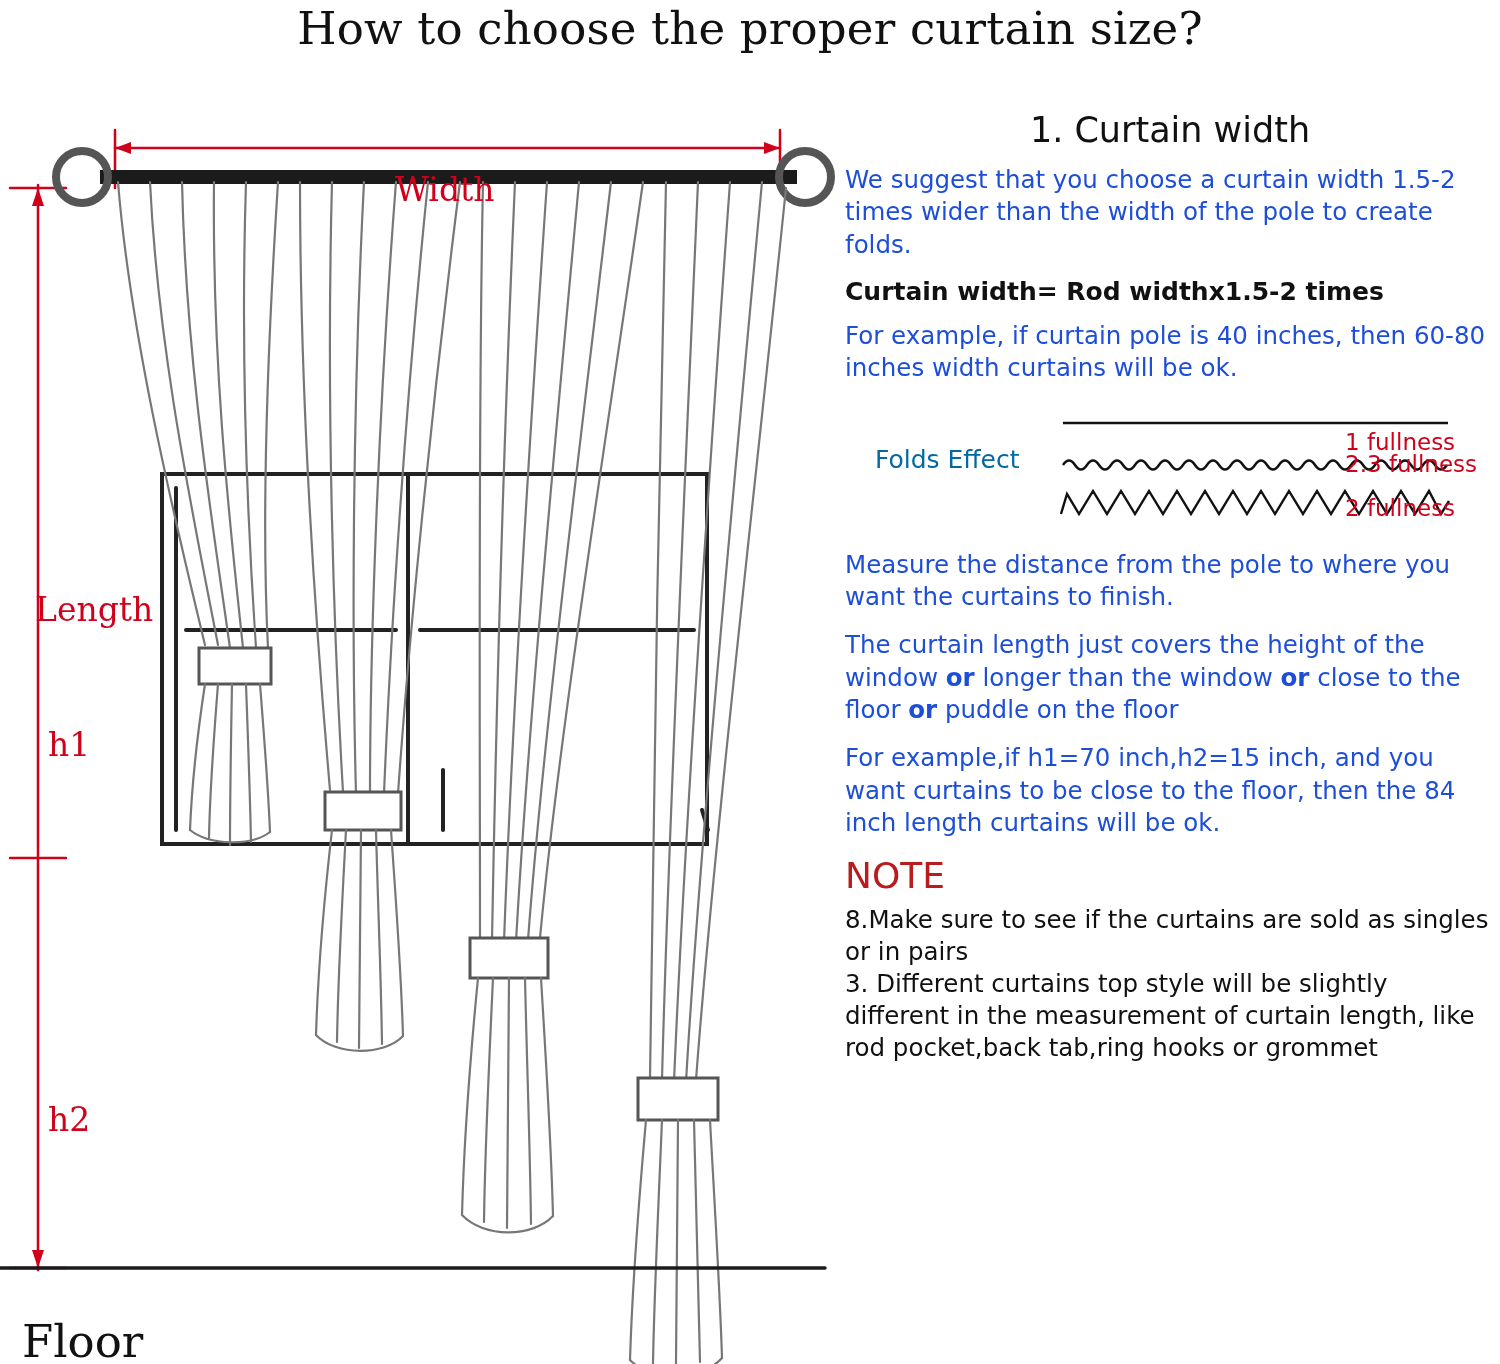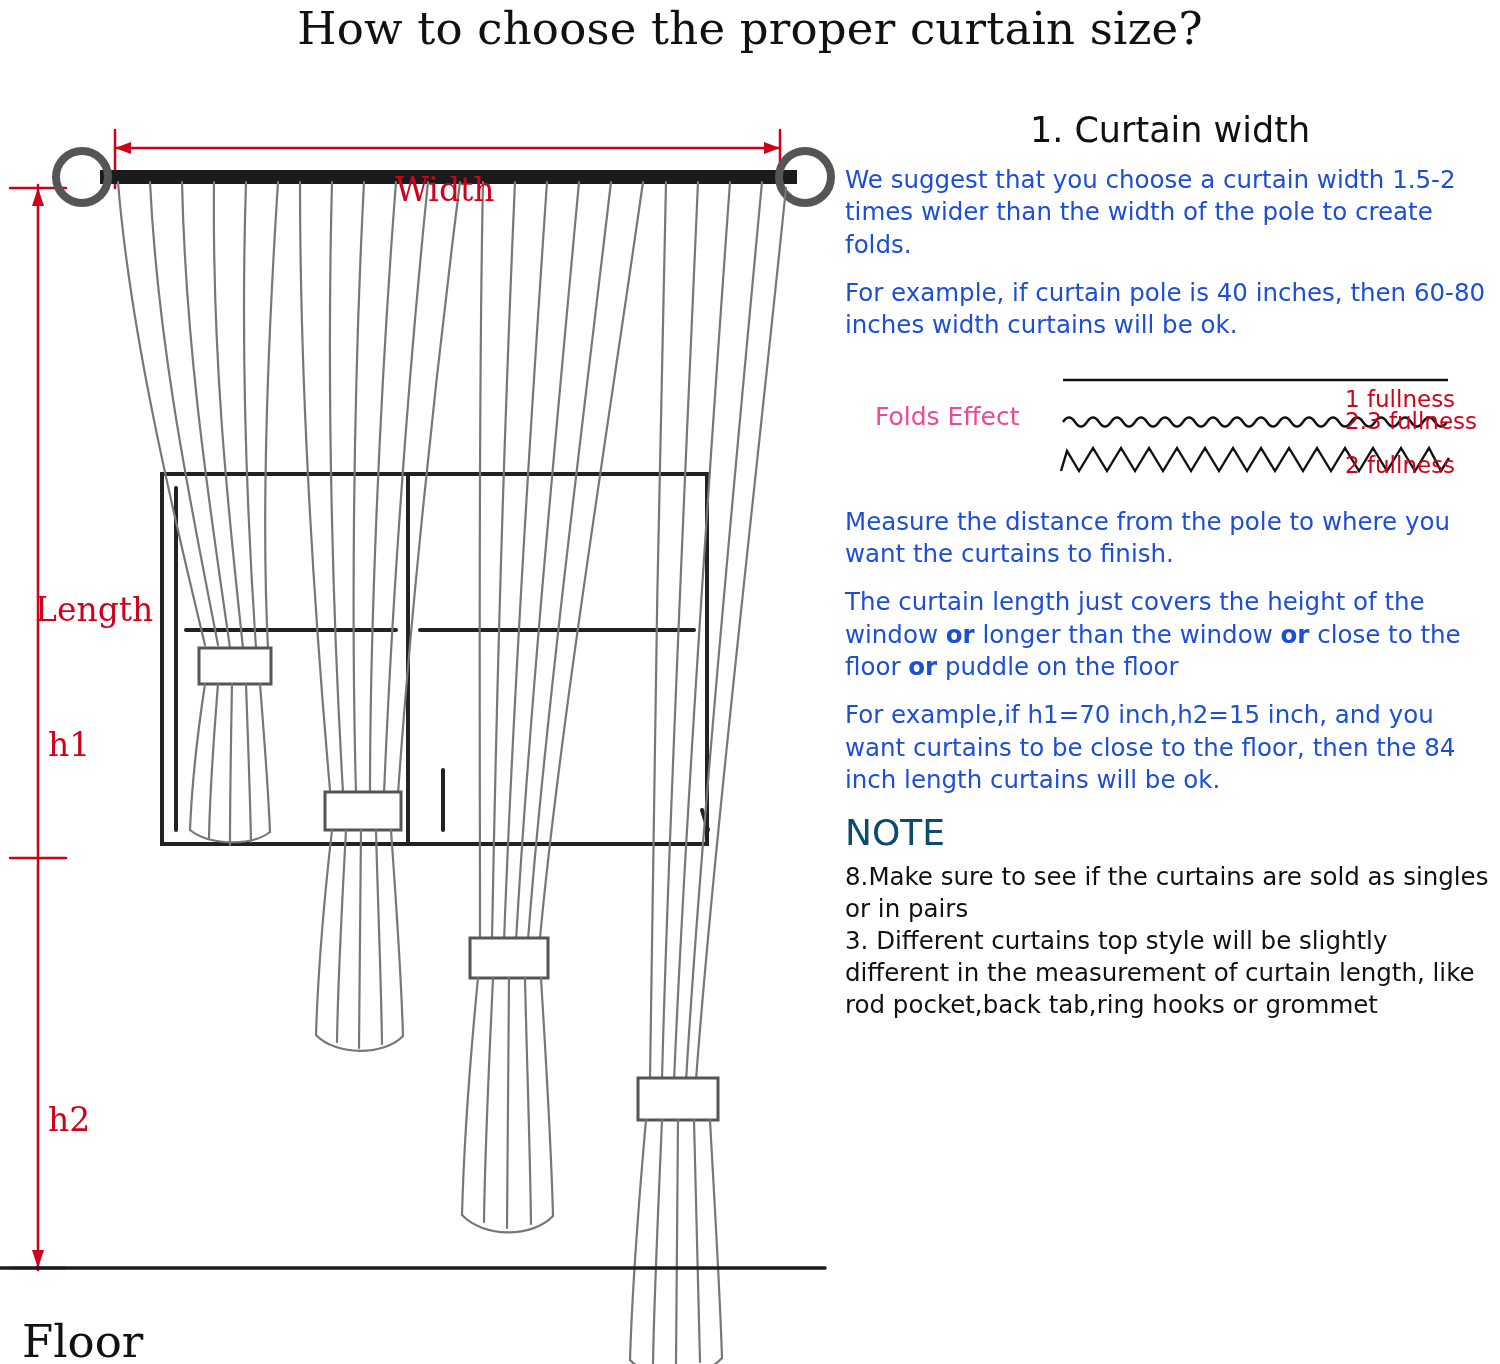--- a/index.html
+++ b/index.html
@@ -84,37 +84,37 @@
   
   .folds {
     position: relative;
     height: 122px;
     margin: 6px 0 26px 0;
   }
   .folds-label {
     position: absolute;
     left: 30px; top: 44px;
     font-size: 25px;
-    color: #ec4899;
+    color: #0369a1;
   }
   .folds svg { position: absolute; left: 208px; top: 0; }
   .fullness {
     position: absolute;
     font-size: 23px;
     color: #d0021b;
     left: 500px;
   }
   .f1 { top: 20px; margin-top: 8px; }
   .f2 { top: 50px; }
   .f3 { top: 94px; }
 
   .note-title {
     font-size: 36px;
     margin: 10px 0 8px 0;
-    color: #0c4a6e;
+    color: #b91c1c;
   }
   .note-list {
     font-size: 24.5px;
     line-height: 1.30;
     color: #111;
   }
 </style>
 </head>
 <body>
 
@@ -233,20 +233,21 @@
     <span class="lbl lbl-length">Length</span>
     <span class="lbl lbl-h1">h1</span>
     <span class="lbl lbl-h2">h2</span>
     <span class="lbl lbl-floor">Floor</span>
   </div>
 
   <div class="right-panel">
 
     <h2 class="h-section">1. Curtain width</h2>
     <p class="p">We suggest that you choose a curtain width 1.5-2 times wider than the width of the pole to create folds.</p>
+    <p class="bold-line">Curtain width= Rod widthx1.5-2 times</p>
     <p class="p">For example, if curtain pole is 40 inches, then 60-80 inches width curtains will be ok.</p>
 
     <div class="folds">
       <span class="folds-label">Folds Effect</span>
       <svg width="420" height="122" viewBox="0 0 420 122">
         <g fill="none" stroke="#111" stroke-width="2.4">
 
           <line x1="10" y1="22" x2="395" y2="22"></line>
 
           <path d="M10,64 q6,-9 12,0 t12,0 t12,0 t12,0 t12,0 t12,0 t12,0 t12,0 t12,0 t12,0 t12,0 t12,0 t12,0 t12,0 t12,0 t12,0 t12,0 t12,0 t12,0 t12,0 t12,0 t12,0 t12,0 t12,0 t12,0 t12,0 t12,0 t12,0 t12,0 t12,0 t12,0 t12,0"></path>

